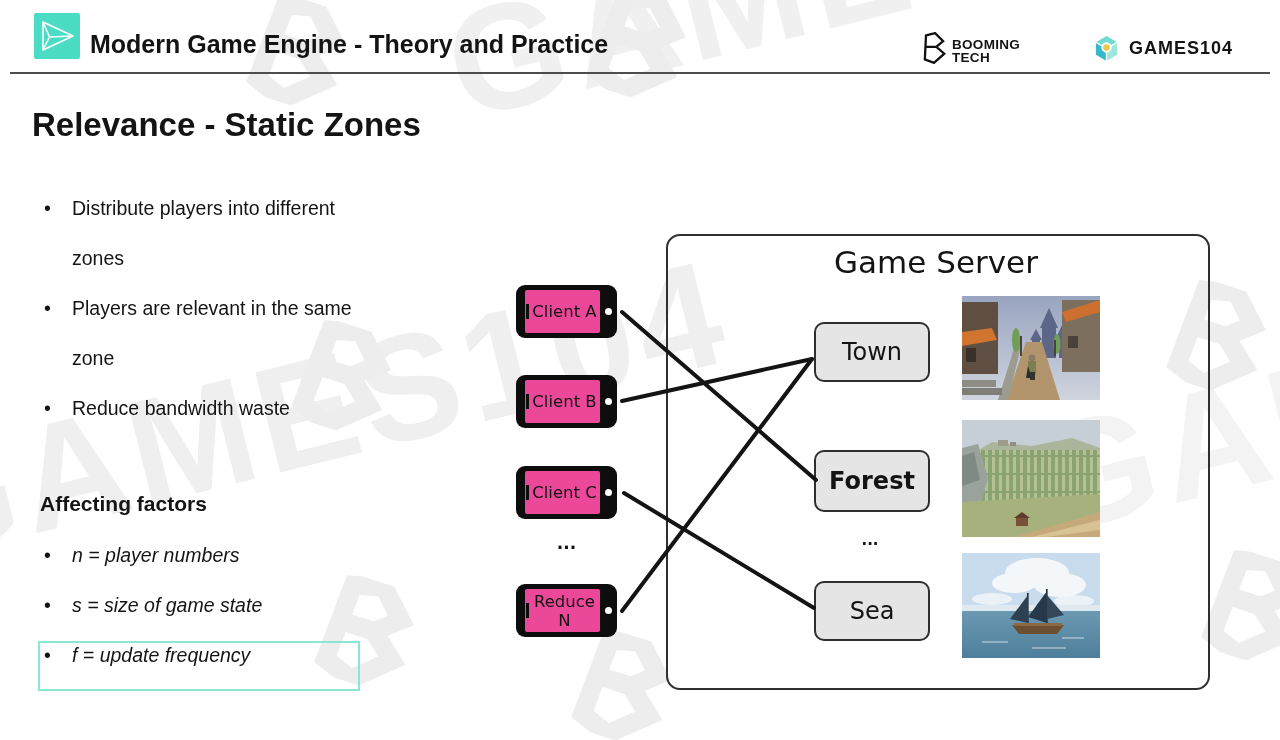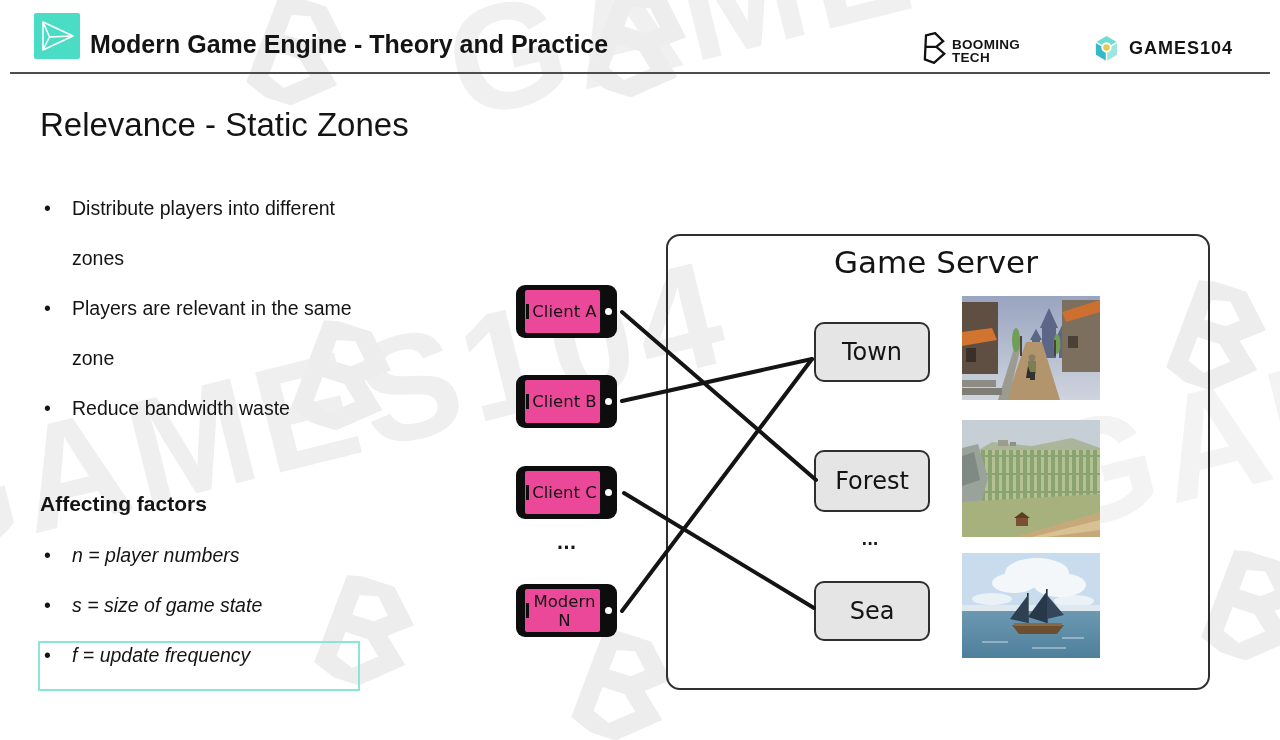--- a/index.html
+++ b/index.html
@@ -16,21 +16,21 @@
   
   .logo-sq{position:absolute;left:34px;top:13px;width:46px;height:46px;border-radius:2px;z-index:2;}
   .hdr-title{position:absolute;left:90px;top:30px;font-size:25px;font-weight:bold;z-index:2;}
   .hdr-rule{position:absolute;left:10px;right:10px;top:72px;height:2px;background:#4d4d4d;z-index:2;}
   .bt-wrap{position:absolute;left:920px;top:32px;display:flex;align-items:flex-end;z-index:2;}
   .bt-text{margin-left:4px;font-weight:bold;font-size:13.5px;line-height:13px;letter-spacing:.3px;}
   .g104-wrap{position:absolute;left:1092px;top:33px;display:flex;align-items:center;z-index:2;}
   .g104-text{margin-left:8px;font-weight:bold;font-size:18px;letter-spacing:1px;}
 
   
-  .slide-title{position:absolute;left:40px;top:106px;font-size:33px;font-weight:normal;z-index:2;}
+  .slide-title{position:absolute;left:32px;top:106px;font-size:33px;font-weight:bold;z-index:2;}
   .bullets{position:absolute;left:40px;top:183px;width:470px;z-index:2;font-size:19.5px;}
   .bullet{position:relative;padding-left:32px;line-height:50px;}
   .bullet:before{content:"\2022";position:absolute;left:4px;top:0;line-height:50px;}
   .affect-head{position:absolute;left:40px;top:492px;font-size:21px;font-weight:bold;z-index:2;}
   .factors{position:absolute;left:40px;top:530px;width:420px;z-index:2;font-size:19.5px;font-style:italic;}
   .factor{position:relative;padding-left:32px;line-height:50px;height:50px;}
   .factor:before{content:"\2022";position:absolute;left:4px;top:0;line-height:50px;font-style:normal;}
   .hl-box{position:absolute;left:38px;top:641px;width:318px;height:46px;
           border:2.5px solid #8BE6D8;z-index:1;}
 
@@ -163,32 +163,32 @@
     <div class="phone-screen">
       <span class="phone-speaker"></span>
       <span class="phone-label">Client C</span>
     </div>
     <span class="phone-home"></span>
   </div>
   <div class="ellipsis" style="left:516px;width:101px;top:533px;">...</div>
   <div class="phone" style="top:584px;">
     <div class="phone-screen">
       <span class="phone-speaker"></span>
-      <span class="phone-label">Modern N</span>
+      <span class="phone-label">Reduce N</span>
     </div>
     <span class="phone-home"></span>
   </div>
 
   <div class="server-box"></div>
   <div class="server-title">Game Server</div>
 
   <div class="zone-box" style="top:322px;">
       <span>Town</span>
     </div>
-  <div class="zone-box" style="top:450px;height:58px;">
+  <div class="zone-box" style="top:450px;height:58px;font-weight:bold;">
       <span>Forest</span>
     </div>
   <div class="ellipsis" style="left:814px;width:112px;top:531px;font-size:15px;">...</div>
   <div class="zone-box" style="top:581px;">
       <span>Sea</span>
     </div>
 
   <svg class="scene" style="top:296px;height:104px;" viewBox="0 0 138 104" preserveAspectRatio="none">
     <defs>
       <linearGradient id="tsky" x1="0" y1="0" x2="0" y2="1">

